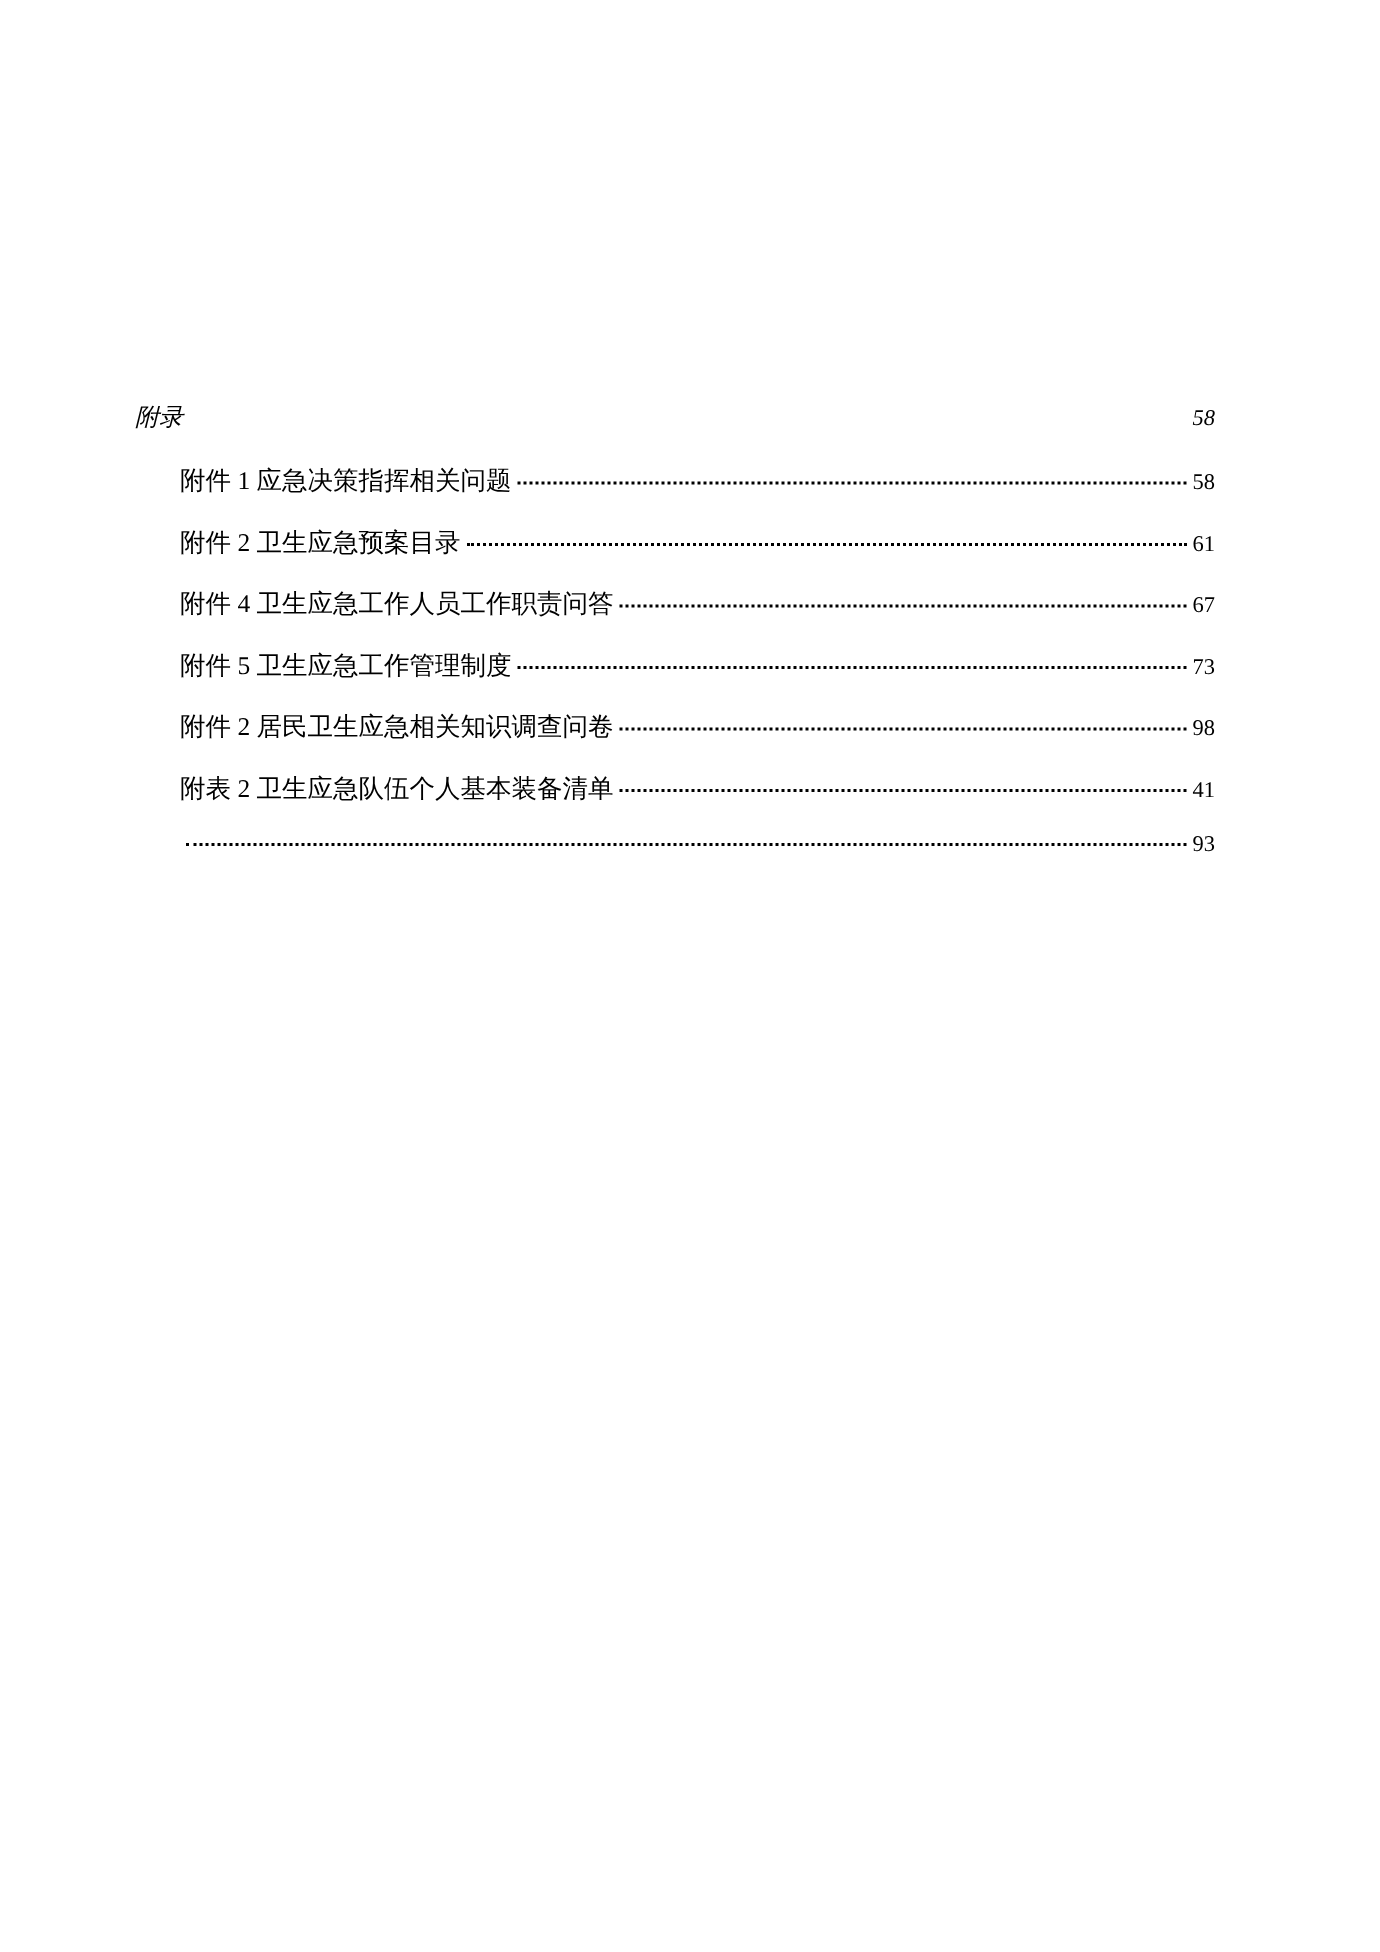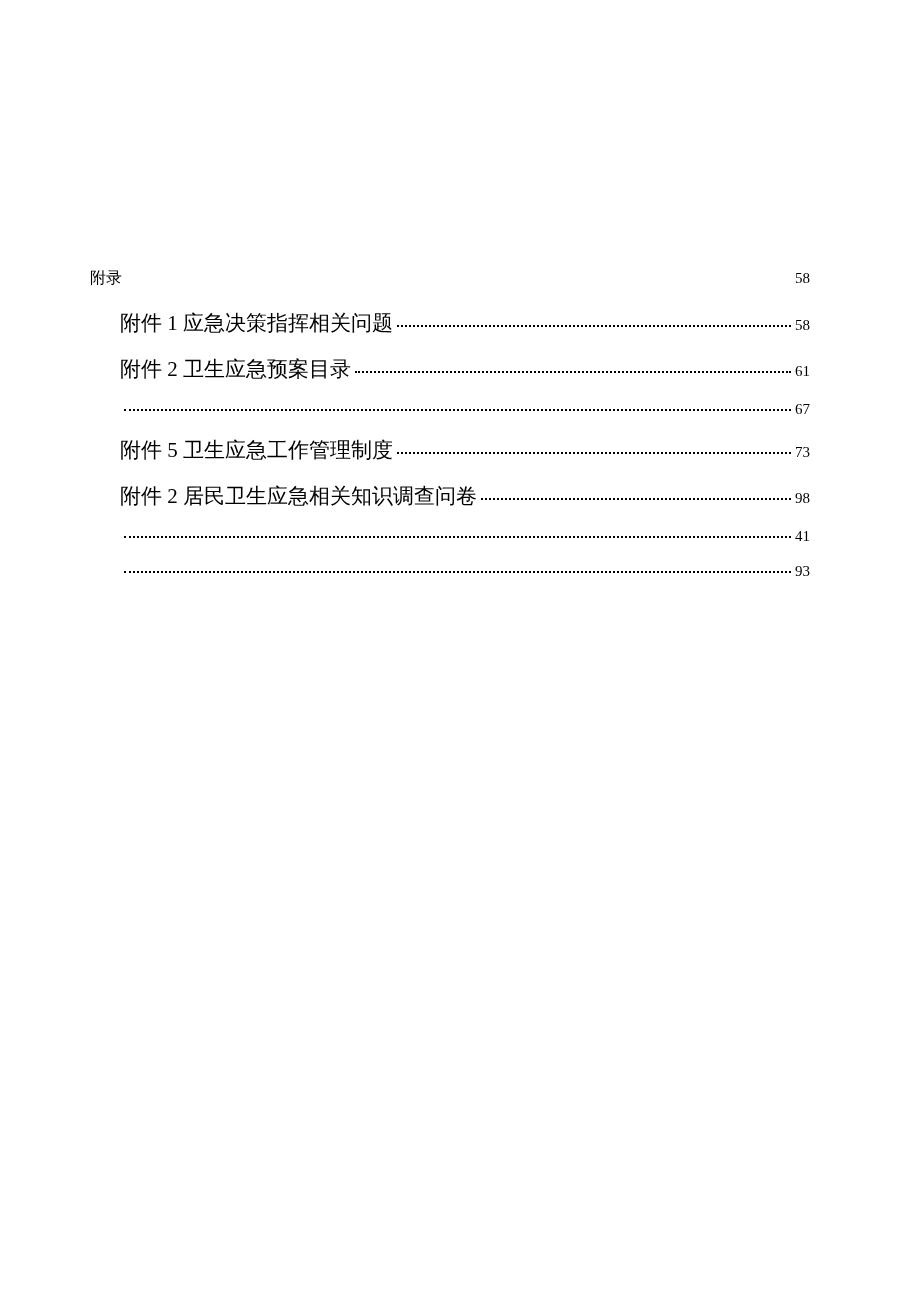--- a/index.html
+++ b/index.html
@@ -20,41 +20,42 @@
       position: absolute;
       top: 268px;
       left: 90px;
       right: 90px;
     }
     .section-header {
       display: flex;
       justify-content: space-between;
       align-items: baseline;
       margin-bottom: 20px;
+      font-style: italic;
     }
     .section-title {
       font-size: 16px;
       color: #000000;
     }
     .section-page {
       font-size: 15px;
       color: #000000;
       padding-right: 20px;
     }
     .toc-entry {
       display: flex;
       align-items: baseline;
       margin-bottom: 18px;
       padding-left: 30px;
       padding-right: 20px;
     }
     .toc-label {
       flex-shrink: 0;
       white-space: nowrap;
-      font-size: 21px;
+      font-size: 17px;
     }
     .toc-dots {
       flex-grow: 1;
       border-bottom: 2px dotted #000000;
       margin: 0 4px 3px 4px;
       position: relative;
       top: -3px;
     }
     .toc-page {
       flex-shrink: 0;
@@ -78,39 +79,41 @@
   </div>
 
   <div class="toc-entry">
     <span class="toc-label">附件 2 卫生应急预案目录</span>
     <span class="toc-dots"></span>
     <span class="toc-page">61</span>
   </div>
 
 
   <div class="toc-entry">
+    <span class="toc-label">附件 4 卫生应急工作人员工作职责问答</span>
     <span class="toc-dots"></span>
     <span class="toc-page">67</span>
   </div>
 
   <div class="toc-entry">
     <span class="toc-label">附件 5 卫生应急工作管理制度</span>
     <span class="toc-dots"></span>
     <span class="toc-page">73</span>
   </div>
 
   <div class="toc-entry">
     <span class="toc-label">附件 2 居民卫生应急相关知识调查问卷</span>
     <span class="toc-dots"></span>
     <span class="toc-page">98</span>
   </div>
 
 
 
   <div class="toc-entry">
+    <span class="toc-label">附表 2 卫生应急队伍个人基本装备清单</span>
     <span class="toc-dots"></span>
     <span class="toc-page">41</span>
   </div>
 
   <div class="toc-entry">
     <span class="toc-dots"></span>
     <span class="toc-page">93</span>
   </div>
 
 </div>

